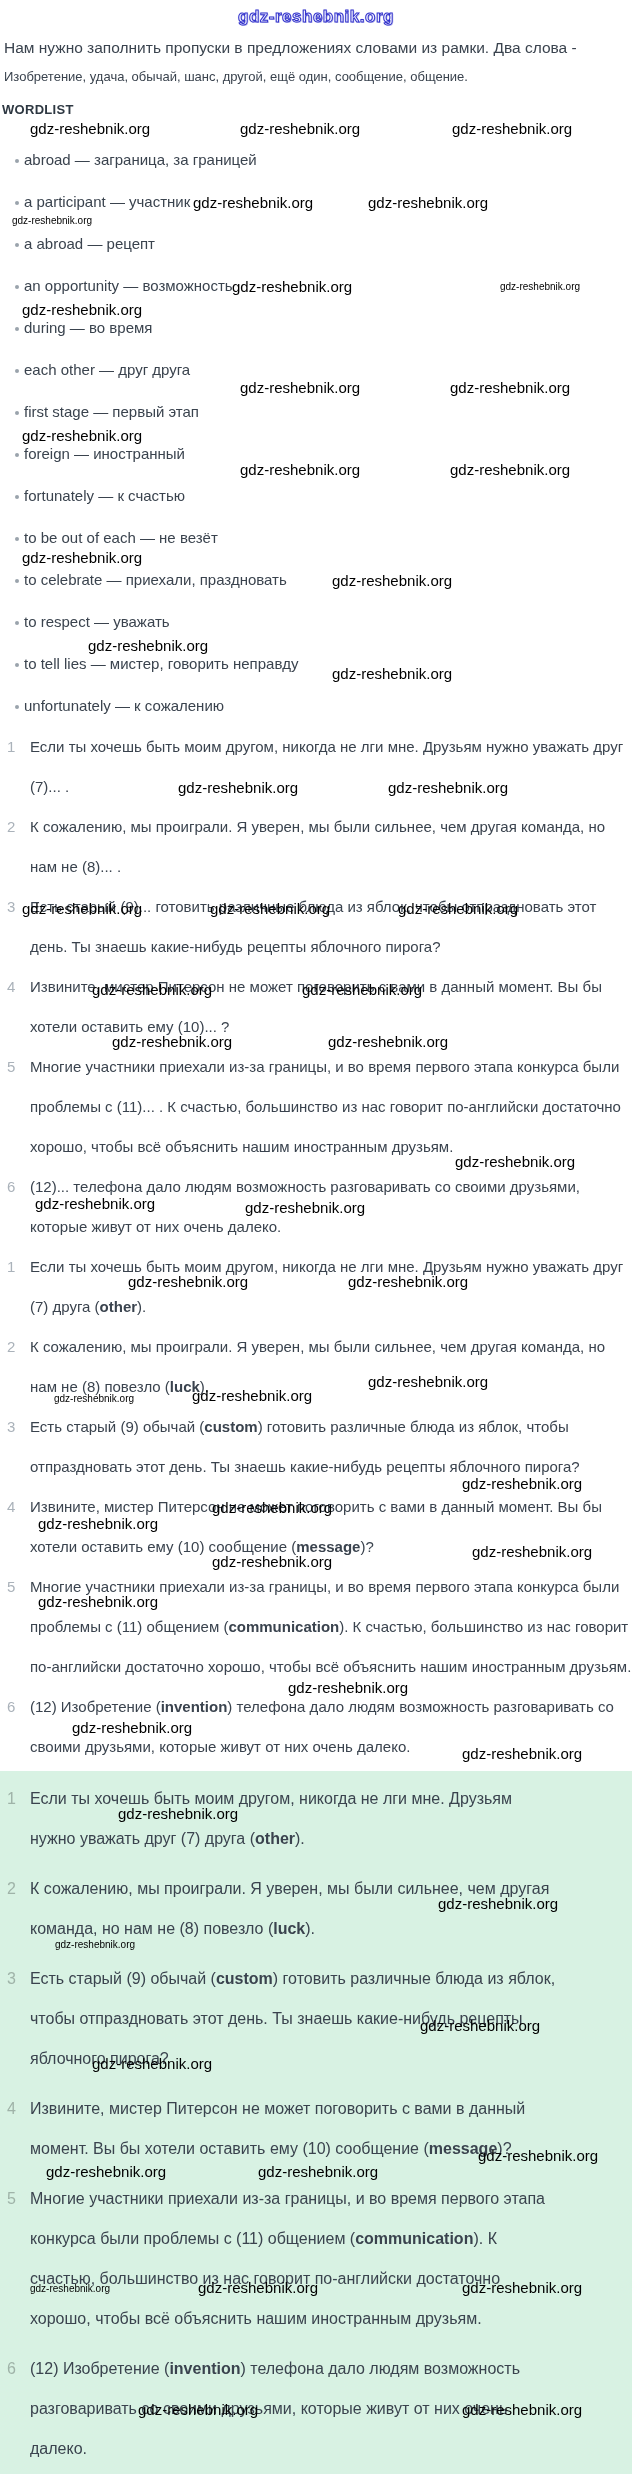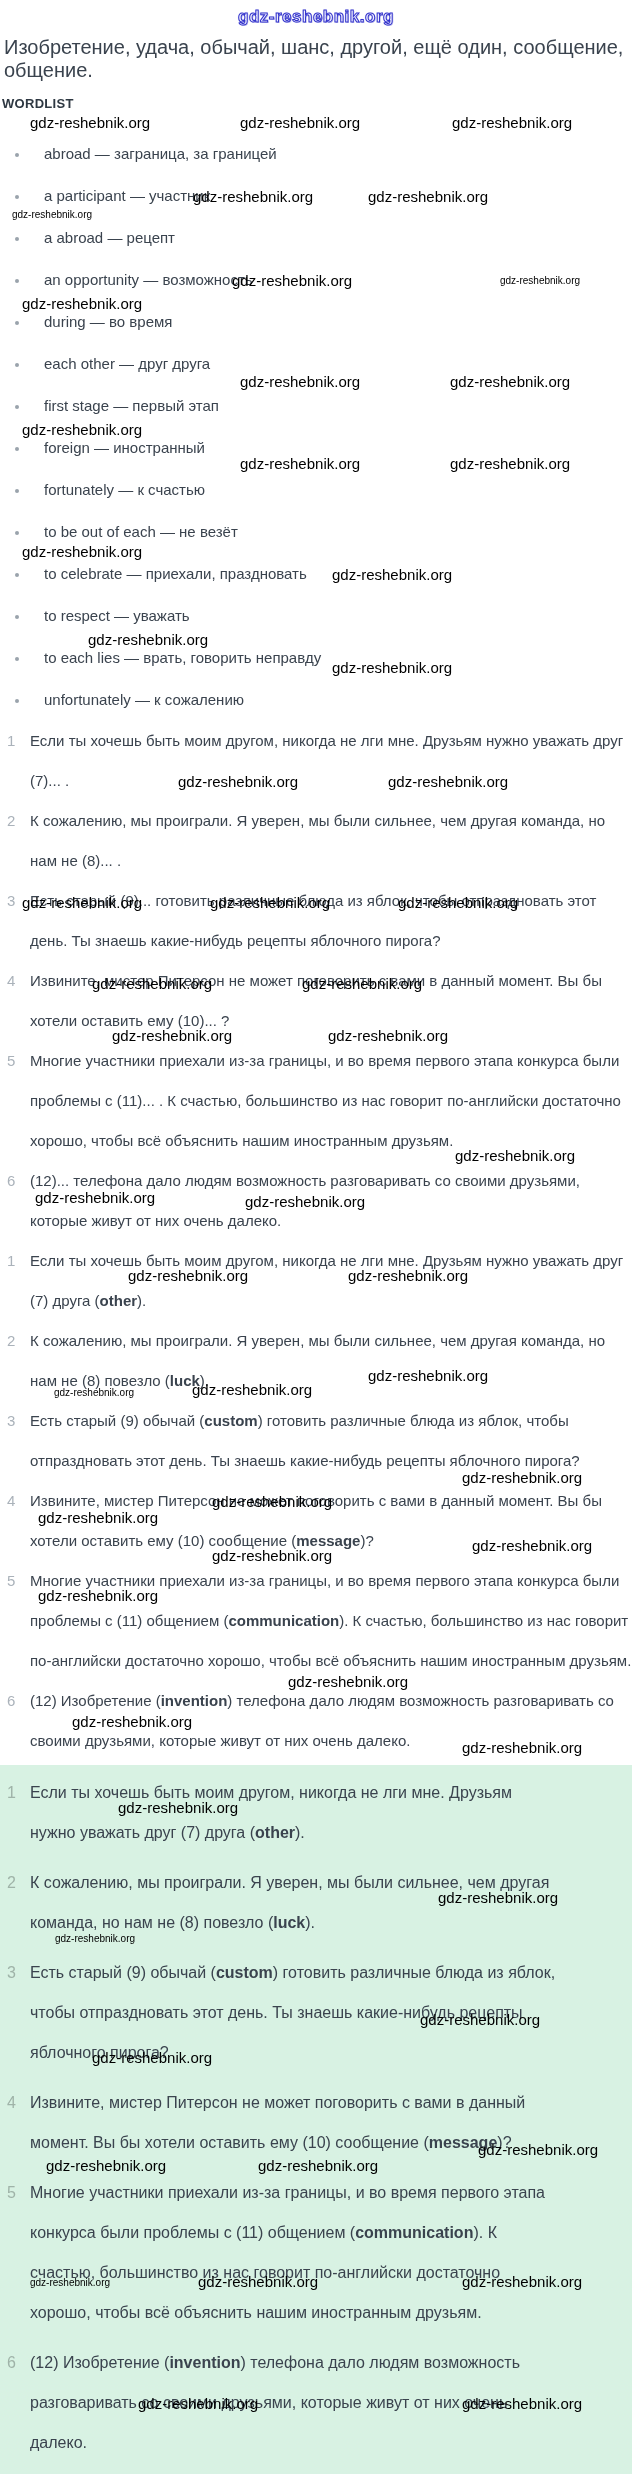--- a/index.html
+++ b/index.html
@@ -9,49 +9,50 @@
     overflow:hidden;
   }
   
   .hdr-wm {
     text-align:center; padding:7px 0 3px; font-size:17px; font-weight:bold;
     letter-spacing:.5px; color:#eeeeff;
     -webkit-text-stroke:1px #3434cc;
     text-shadow:1px 1px 0 #b9b9ea, 0 0 1px #3434cc;
   }
   .intro  { margin:6px 4px 0 4px; font-size:15.5px; line-height:23px; }
-  .words  { margin:6px 4px 0 4px; font-size:20px; line-height:23px; }
+  .words  { margin:6px 4px 0 4px; font-size:13px; line-height:23px; }
   .wl-title { margin:14px 0 0 2px; font-size:13px; font-weight:bold; color:#2e3842; letter-spacing:.3px; }
   
   .wm {
     position:absolute; white-space:nowrap; z-index:2;
     font-size:15px; line-height:17px; color:#000; font-weight:normal;
   }
   .wm-sm { font-size:10px; line-height:12px; }
   .wm-row { position:relative; height:22px; }
   
-  .wl-item { position:relative; padding-left:44px; height:42px; line-height:42px; font-size:15px; }
+  .wl-item { position:relative; padding-left:24px; height:42px; line-height:42px; font-size:15px; }
   .wl-item .dot { position:absolute; left:15px; top:20px; width:4px; height:4px; border-radius:50%; background:#9aa3ac; }
   
   .item { position:relative; padding-left:30px; font-size:15px; line-height:40px; }
   .item .num { position:absolute; left:7px; top:0; color:#aab2ba; line-height:40px; }
   .item b { font-weight:bold; }
   .sec { position:relative; }
   
   .final { background:#d8f2e3; padding:8px 0 4px; margin-top:4px; }
   .final .item { font-size:16px; padding-right:74px; margin-bottom:10px; }
   .final .item .num { color:#9fb3a8; }
 </style>
 </head>
 <body>
 
 <div class="page">
 
   <div class="hdr-wm">gdz-reshebnik.org</div>
 
+  <p class="intro">Нам нужно заполнить пропуски в предложениях словами из рамки. Два слова -</p>
   <p class="words">Изобретение, удача, обычай, шанс, другой, ещё один, сообщение, общение.</p>
 
   <h2 class="wl-title">WORDLIST</h2>
 
   <div class="sec">
     <div class="wm-row">
       <span class="wm" style="left:30px;top:3px">gdz-reshebnik.org</span>
       <span class="wm" style="left:240px;top:3px">gdz-reshebnik.org</span>
       <span class="wm" style="left:452px;top:3px">gdz-reshebnik.org</span>
     </div>
@@ -83,21 +84,21 @@
     <div class="wl-item"><span class="dot"></span><span>fortunately — к счастью</span></div>
     <div class="wl-item"><span class="dot"></span><span>to be out of each — не везёт</span>
       <span class="wm" style="left:22px;top:32px">gdz-reshebnik.org</span>
     </div>
     <div class="wl-item"><span class="dot"></span><span>to celebrate — приехали, праздновать</span>
       <span class="wm" style="left:332px;top:13px">gdz-reshebnik.org</span>
     </div>
     <div class="wl-item"><span class="dot"></span><span>to respect — уважать</span>
       <span class="wm" style="left:88px;top:36px">gdz-reshebnik.org</span>
     </div>
-    <div class="wl-item"><span class="dot"></span><span>to each lies — врать, говорить неправду</span>
+    <div class="wl-item"><span class="dot"></span><span>to tell lies — мистер, говорить неправду</span>
       <span class="wm" style="left:332px;top:22px">gdz-reshebnik.org</span>
     </div>
     <div class="wl-item"><span class="dot"></span><span>unfortunately — к сожалению</span></div>
   </div>
 
   <div class="sec">
     <div class="item">
       <span class="num">1</span>
       <span class="txt">Если ты хочешь быть моим другом, никогда не лги мне. Друзьям нужно уважать друг (7)... .</span>
       <span class="wm" style="left:178px;top:52px">gdz-reshebnik.org</span>

